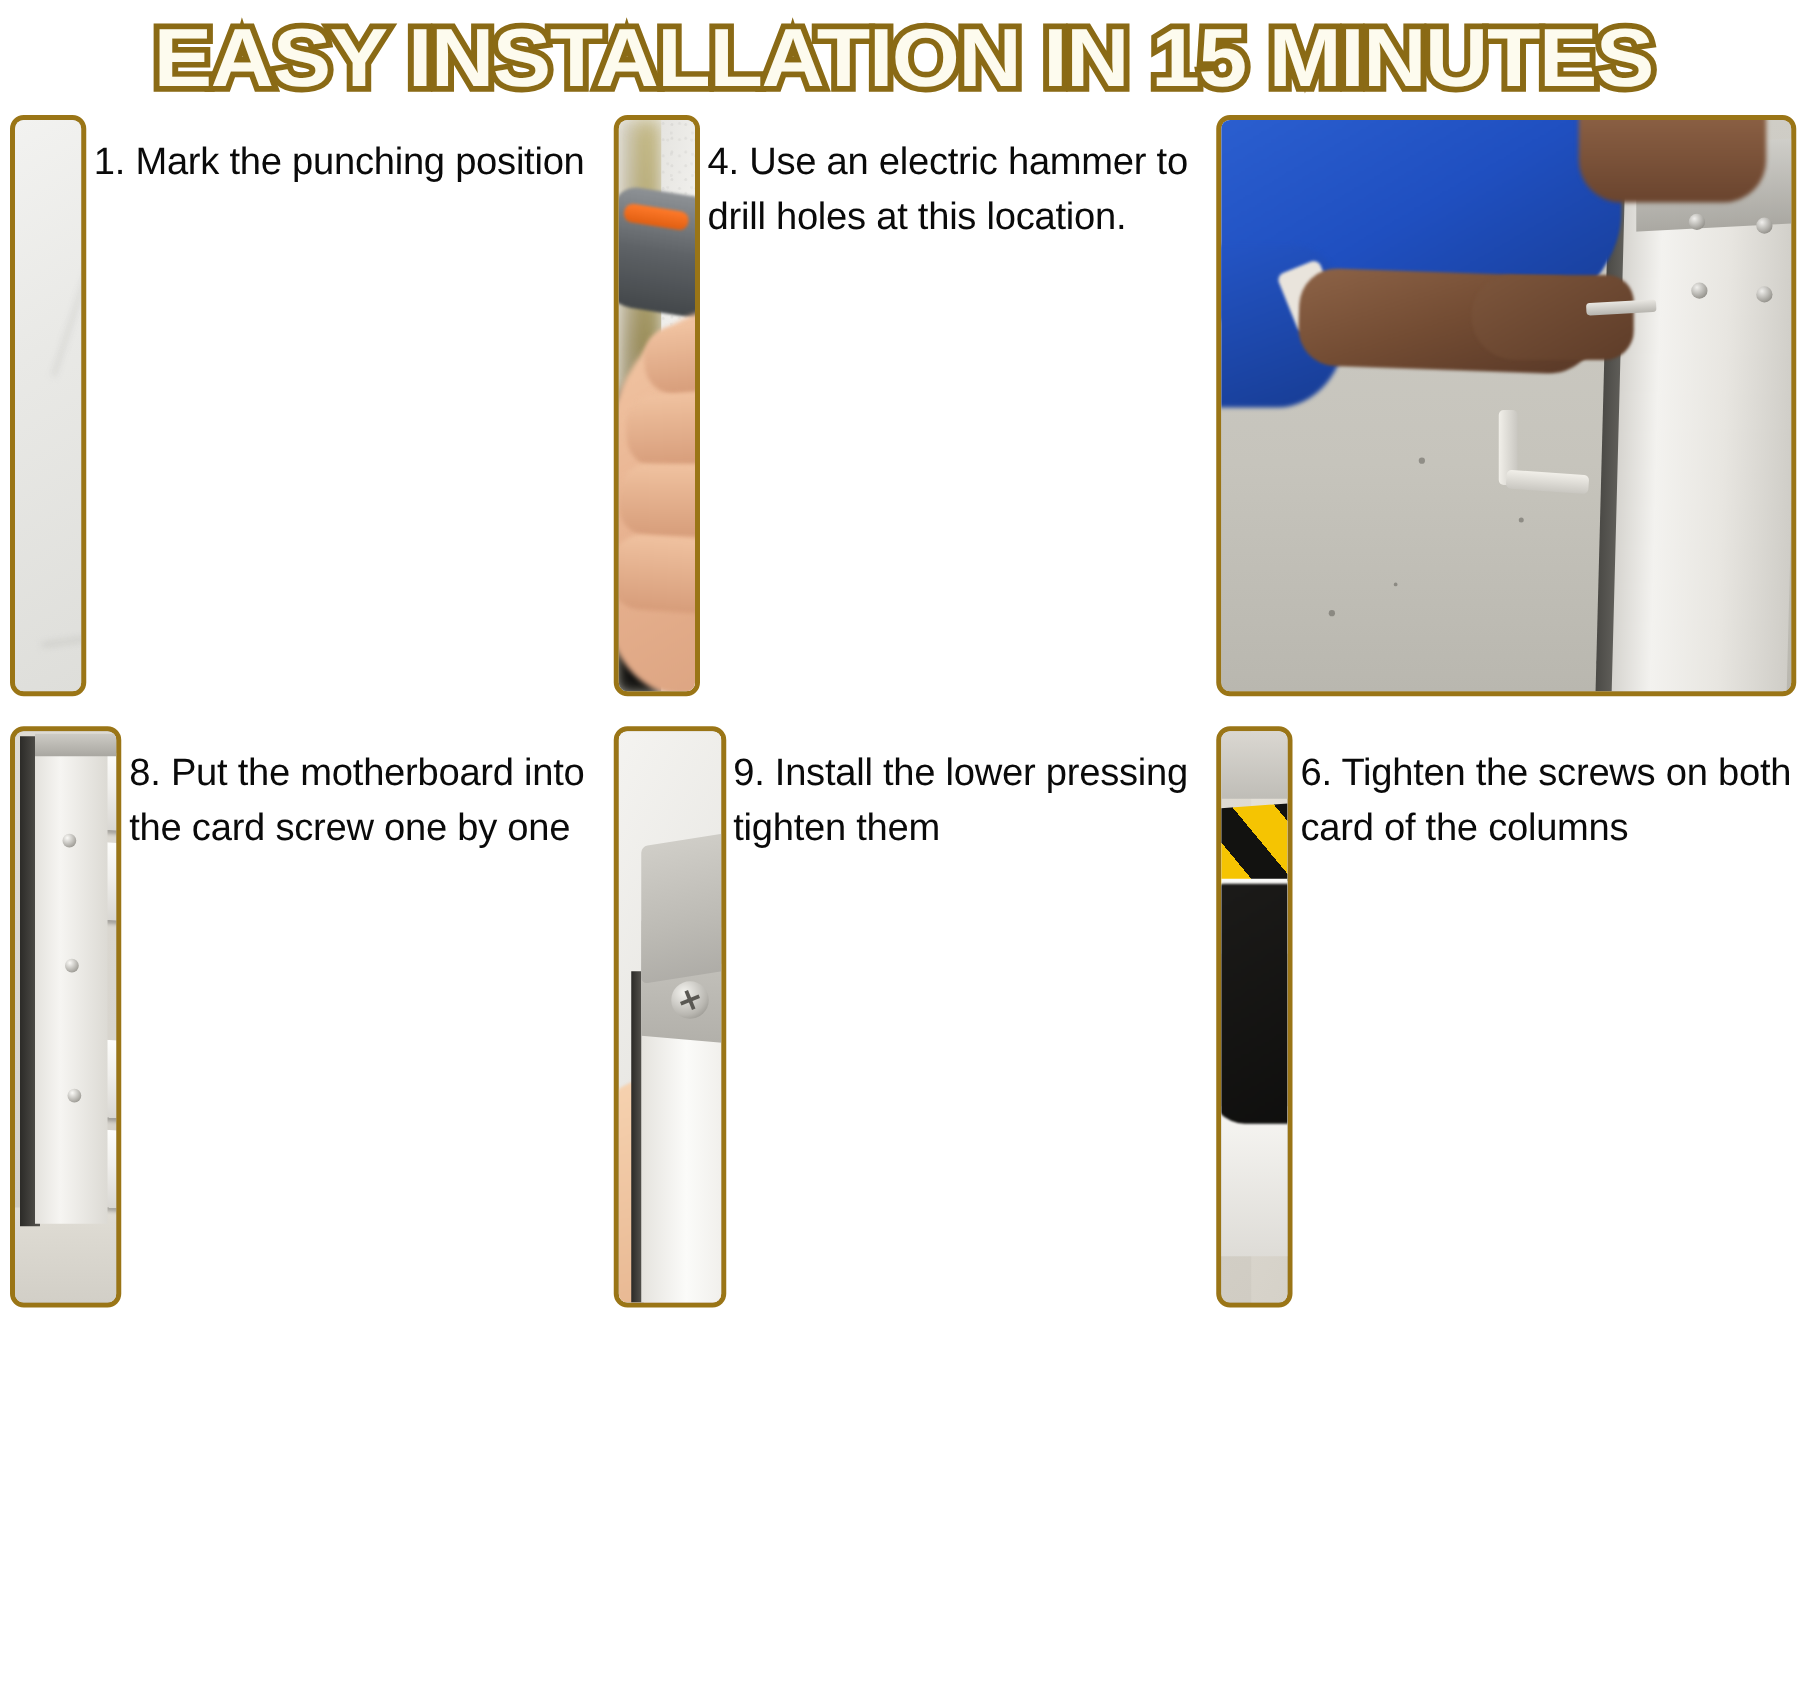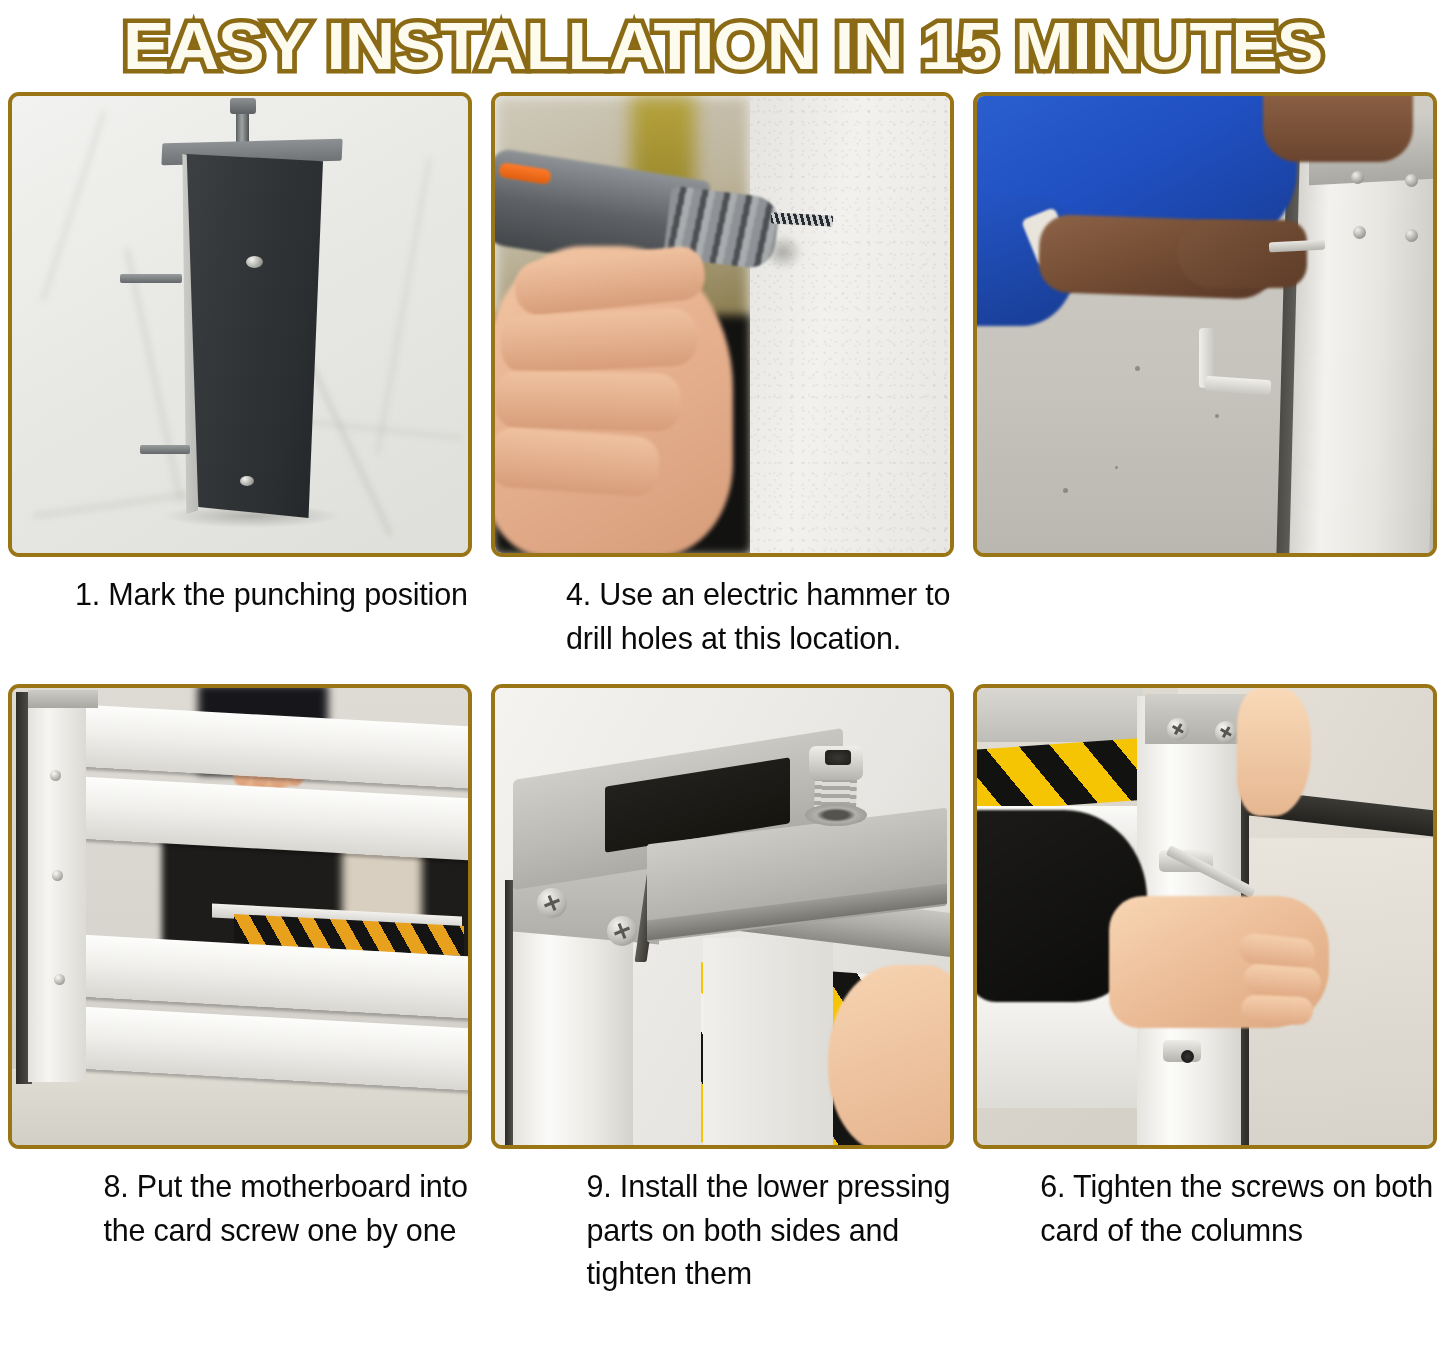--- a/index.html
+++ b/index.html
@@ -41,22 +41,21 @@
   
   .grid {
     padding: 0 8px;
     display: grid;
     grid-template-columns: 1fr 1fr 1fr;
     column-gap: 19px;
     row-gap: 0;
   }
   .cell {
     display: flex;
-    flex-direction: column;
-    align-items: flex-end;
+    flex-direction: row;
   }
   .photo-frame {
     border: 4px solid #9a7516;
     border-radius: 11px;
     width: 100%;
     height: 465px;
     box-sizing: border-box;
     overflow: hidden;
     position: relative;
     background: #cccccc;
@@ -698,21 +697,20 @@
             <b></b>
           </div>
         <div class="sc5 s52">
             <i></i>
             <b></b>
           </div>
       </div>
     </div>
     <div class="caption">
       <span class="ln">9. Install the lower pressing</span>
-      <span class="ln">parts on both sides and</span>
       <span class="ln">tighten them</span>
     </div>
   </div>
 
   <div class="cell">
     <div class="photo-frame">
       <div class="photo p6">
         <div class="wall6"></div>
         <div class="skirt"></div>
         <div class="floor6"></div>

